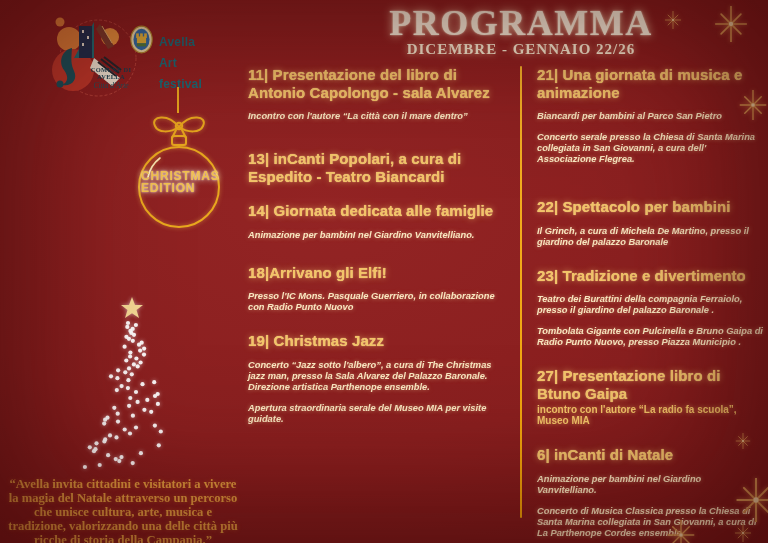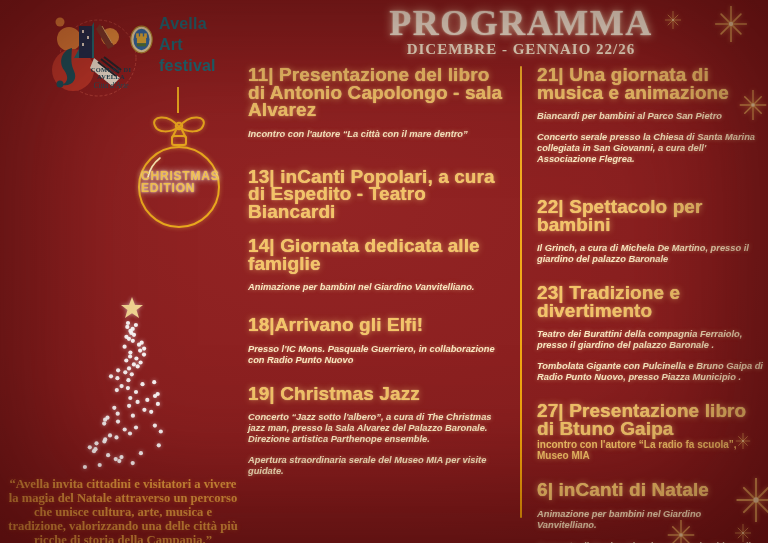--- a/index.html
+++ b/index.html
@@ -19,21 +19,21 @@
   }
   .sub-title{
     margin:-3px 0 0; font-family:"Liberation Serif", serif; font-weight:700; font-size:15px; letter-spacing:1px;
     color:#f6ebd2; text-shadow:0 0 7px rgba(255,230,180,.8);
   }
   .festival-logo{position:absolute; left:42px; top:10px;}
   .comune-block{position:absolute; left:82px; top:66px; width:58px; text-align:center;}
   .comune-name{margin:0; font-family:"Liberation Serif", serif; font-weight:700; font-size:6.4px; letter-spacing:.3px; color:#143f50;}
   .comune-tagline{margin:1px 0 0; font-family:"Liberation Serif", serif; font-style:italic; font-size:7.5px; color:#1d5560;}
   .crest{position:absolute; left:130px; top:25px;}
-  .wordmark{position:absolute; left:159px; top:13px; font-weight:700; font-size:16px; line-height:21px; color:#186b77; letter-spacing:.2px;}
+  .wordmark{position:absolute; left:159px; top:32px; font-weight:700; font-size:12px; line-height:21px; color:#186b77; letter-spacing:.2px;}
 
   
   .ornament-string{position:absolute; left:177px; top:87px; width:2px; height:26px; background:#e9a81e;}
   .ornament{position:absolute; left:135px; top:107px; filter:drop-shadow(0 0 2px rgba(255,200,80,.5));}
   .ornament-label{
     position:absolute; left:141px; top:170px; width:74px; text-align:left;
     font-weight:700; font-size:12px; line-height:12px; letter-spacing:.8px; color:#f3c14d;
     text-shadow:0 0 6px rgba(255,255,230,.95), 0 0 2px rgba(255,255,255,.8);
   }
 
@@ -44,21 +44,21 @@
     font-family:"Liberation Serif", serif; font-weight:700; font-size:12.6px; line-height:1.13; color:#df9a3e;
     text-shadow:0 0 4px rgba(220,140,50,.4);
   }
 
   
   .divider{position:absolute; left:520px; top:66px; width:2px; height:452px; background:linear-gradient(#f2b028,#efa206); border-radius:2px;}
   .col{position:absolute; top:66px;}
   .col-left{left:248px; width:258px;}
   .col-right{left:537px; width:226px;}
   .ev-heading{
-    margin:0; font-weight:700; font-size:19px; line-height:17.5px; letter-spacing:.1px; color:#f3c468;
+    margin:0; font-weight:700; font-size:15px; line-height:17.5px; letter-spacing:.1px; color:#f3c468;
     text-shadow:0 0 6px rgba(255,212,120,.65), 0 0 1px rgba(255,235,180,.9);
   }
   .ev-detail{
     margin:10px 0 0; font-style:italic; font-weight:600; font-size:9.3px; line-height:11px; color:#f9e7c0;
     text-shadow:0 0 4px rgba(255,225,170,.5);
   }
   .ev-note{
     margin:2px 0 2px; font-weight:700; font-size:10px; line-height:11px; color:#f3c468;
     text-shadow:0 0 5px rgba(255,212,120,.6);
   }

